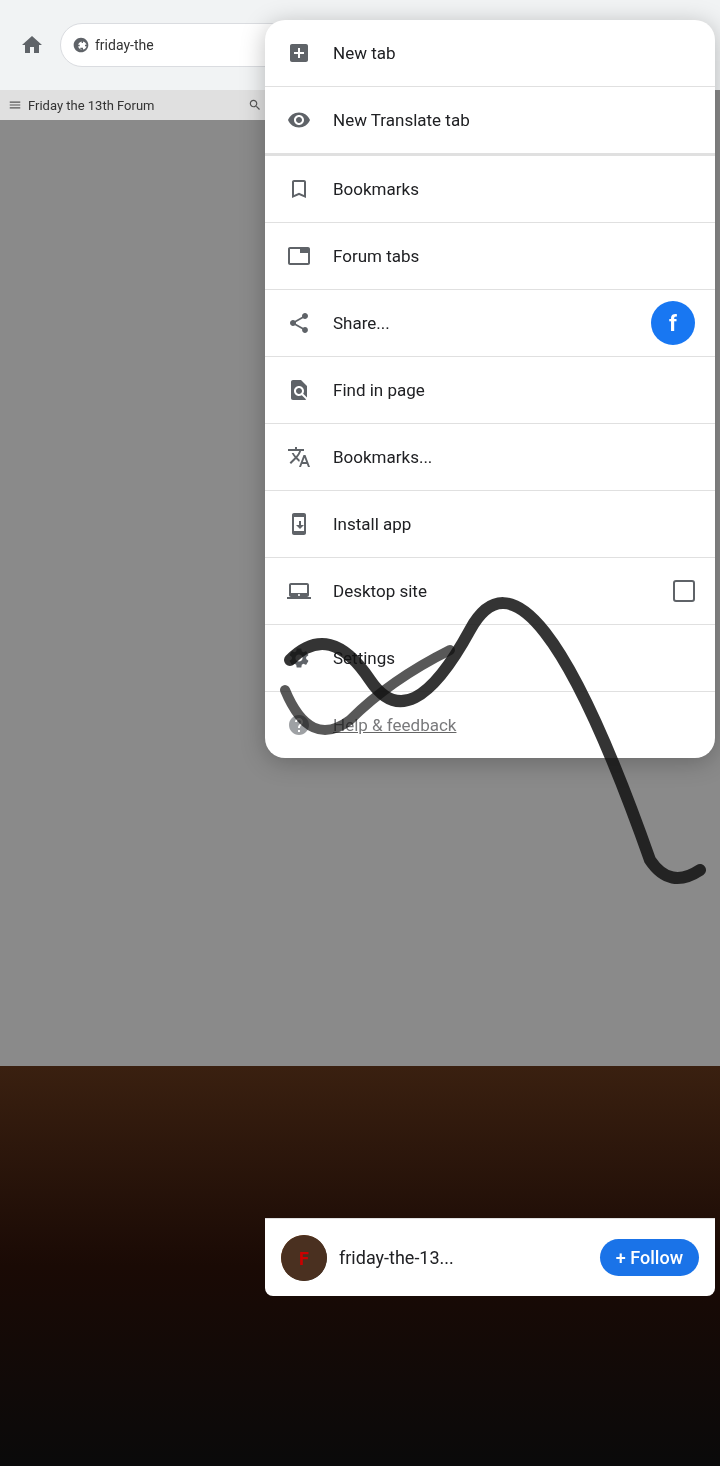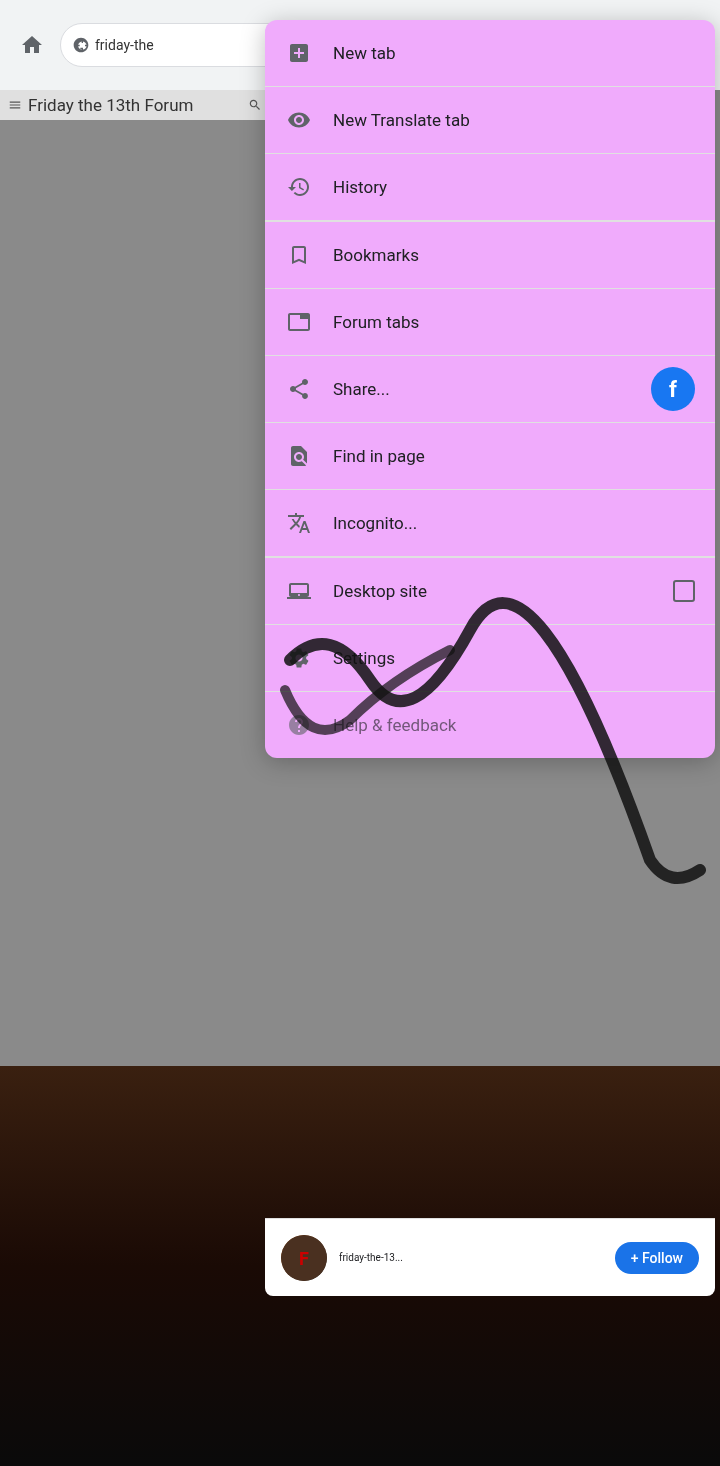--- a/index.html
+++ b/index.html
@@ -81,42 +81,42 @@
 
     .website-tab-bar {
       position: absolute;
       top: 90px; left: 0;
       width: 270px;
       height: 30px;
       background: #e0e0e0;
       display: flex;
       align-items: center;
       padding: 0 8px;
-      font-size: 17px;
+      font-size: 13px;
       color: #333;
       gap: 6px;
     }
 
     
     .bg-bottom {
       position: absolute;
       bottom: 0; left: 0;
       width: 720px;
       height: 400px;
       background: linear-gradient(180deg, #3a2010 0%, #1a0a05 50%, #0a0a0a 100%);
     }
 
     
     .dropdown-menu {
       position: absolute;
       top: 20px;
       left: 265px;
       width: 450px;
-      background: #f0abfc;
-      border-radius: 12px;
+      background: #ffffff;
+      border-radius: 20px;
       box-shadow: 0 4px 24px rgba(0,0,0,0.25);
       z-index: 100;
       overflow: hidden;
     }
 
     .menu-item {
       display: flex;
       align-items: center;
       padding: 0 20px;
       height: 66px;
@@ -178,37 +178,37 @@
 
     .follow-avatar {
       width: 46px; height: 46px;
       border-radius: 50%;
       background: linear-gradient(135deg, #8B4513 0%, #2d2d2d 100%);
       overflow: hidden;
       flex-shrink: 0;
     }
 
     .follow-site-name {
-      font-size: 10px;
+      font-size: 18px;
       color: #202124;
       flex: 1;
       overflow: hidden;
       white-space: nowrap;
       text-overflow: ellipsis;
     }
 
     .follow-btn {
       display: flex;
       align-items: center;
       gap: 6px;
       background: #1a73e8;
       color: #fff;
       border-radius: 20px;
       padding: 8px 16px;
-      font-size: 14px;
+      font-size: 18px;
       font-weight: 500;
       cursor: pointer;
     }
 
     
     .handmark {
       position: absolute;
       top: 580px;
       left: 270px;
       width: 460px;
@@ -306,28 +306,20 @@
     <div class="menu-item-icon">
       <svg viewBox="0 0 24 24">
           <path d="M12 4.5C7 4.5 2.73 7.61 1 12c1.73 4.39 6 7.5 11 7.5s9.27-3.11 11-7.5c-1.73-4.39-6-7.5-11-7.5zM12 17c-2.76 0-5-2.24-5-5s2.24-5 5-5 5 2.24 5 5-2.24 5-5 5zm0-8c-1.66 0-3 1.34-3 3s1.34 3 3 3 3-1.34 3-3-1.34-3-3-3z"></path>
         </svg>
     </div>
     <span class="menu-item-label">New Translate tab</span>
   </div>
 
   <div class="separator"></div>
 
-  <div class="menu-item">
-    <div class="menu-item-icon">
-      <svg viewBox="0 0 24 24">
-          <path d="M13 3c-4.97 0-9 4.03-9 9H1l3.89 3.89.07.14L9 12H6c0-3.87 3.13-7 7-7s7 3.13 7 7-3.13 7-7 7c-1.93 0-3.68-.79-4.94-2.06l-1.42 1.42C8.27 19.99 10.51 21 13 21c4.97 0 9-4.03 9-9s-4.03-9-9-9zm-1 5v5l4.28 2.54.72-1.21-3.5-2.08V8H12z"></path>
-        </svg>
-    </div>
-    <span class="menu-item-label">History</span>
-  </div>
 
   <div class="separator"></div>
 
 
   <div class="separator"></div>
 
   <div class="menu-item">
     <div class="menu-item-icon">
       <svg viewBox="0 0 24 24">
           <path d="M17 3H7c-1.1 0-2 .9-2 2v16l7-3 7 3V5c0-1.1-.9-2-2-2zm0 15l-5-2.18L7 18V5h10v13z"></path>
@@ -373,25 +365,33 @@
   </div>
 
   <div class="separator"></div>
 
   <div class="menu-item">
     <div class="menu-item-icon">
       <svg viewBox="0 0 24 24">
           <path d="M12.87 15.07l-2.54-2.51.03-.03c1.74-1.94 2.98-4.17 3.71-6.53H17V4h-7V2H8v2H1v1.99h11.17C11.5 7.92 10.44 9.75 9 11.35 8.07 10.32 7.3 9.19 6.69 8h-2c.73 1.63 1.73 3.17 2.98 4.56l-5.09 5.02L4 19l5-5 3.11 3.11.76-2.04zM18.5 10h-2L12 22h2l1.12-3h4.75L21 22h2l-4.5-12zm-2.62 7l1.62-4.33L19.12 17h-3.24z"></path>
         </svg>
     </div>
-    <span class="menu-item-label">Incognito...</span>
-  </div>
-
-  <div class="separator"></div>
-
+    <span class="menu-item-label">Bookmarks...</span>
+  </div>
+
+  <div class="separator"></div>
+
+  <div class="menu-item">
+    <div class="menu-item-icon">
+      <svg viewBox="0 0 24 24">
+          <path d="M17 1.01L7 1c-1.1 0-2 .9-2 2v18c0 1.1.9 2 2 2h10c1.1 0 2-.9 2-2V3c0-1.1-.9-1.99-2-1.99zM17 19H7V5h10v14zm-4-2l4-4h-3V9h-2v4H9z"></path>
+        </svg>
+    </div>
+    <span class="menu-item-label">Install app</span>
+  </div>
 
   <div class="separator"></div>
 
   <div class="menu-item">
     <div class="menu-item-icon">
       <svg viewBox="0 0 24 24">
           <path d="M20 18c1.1 0 1.99-.9 1.99-2L22 6c0-1.1-.9-2-2-2H4c-1.1 0-2 .9-2 2v10c0 1.1.9 2 2 2H0v2h24v-2h-4zm-8-1c-.55 0-1-.45-1-1s.45-1 1-1 1 .45 1 1-.45 1-1 1zm8-3H4V6h16v8z"></path>
         </svg>
     </div>
     <span class="menu-item-label">Desktop site</span>
@@ -406,21 +406,21 @@
     <div class="menu-item-icon">
       <svg viewBox="0 0 24 24">
           <path d="M19.14,12.94c0.04-0.3,0.06-0.61,0.06-0.94c0-0.32-0.02-0.64-0.07-0.94l2.03-1.58c0.18-0.14,0.23-0.41,0.12-0.61 l-1.92-3.32c-0.12-0.22-0.37-0.29-0.59-0.22l-2.39,0.96c-0.5-0.38-1.03-0.7-1.62-0.94L14.4,2.81c-0.04-0.24-0.24-0.41-0.48-0.41 h-3.84c-0.24,0-0.43,0.17-0.47,0.41L9.25,5.35C8.66,5.59,8.12,5.92,7.63,6.29L5.24,5.33c-0.22-0.08-0.47,0-0.59,0.22L2.74,8.87 C2.62,9.08,2.66,9.34,2.86,9.48l2.03,1.58C4.84,11.36,4.8,11.69,4.8,12s0.02,0.64,0.07,0.94l-2.03,1.58 c-0.18,0.14-0.23,0.41-0.12,0.61l1.92,3.32c0.12,0.22,0.37,0.29,0.59,0.22l2.39-0.96c0.5,0.38,1.03,0.7,1.62,0.94l0.36,2.54 c0.05,0.24,0.24,0.41,0.48,0.41h3.84c0.24,0,0.44-0.17,0.47-0.41l0.36-2.54c0.59-0.24,1.13-0.56,1.62-0.94l2.39,0.96 c0.22,0.08,0.47,0,0.59-0.22l1.92-3.32c0.12-0.22,0.07-0.47-0.12-0.61L19.14,12.94z M12,15.6c-1.98,0-3.6-1.62-3.6-3.6 s1.62-3.6,3.6-3.6s3.6,1.62,3.6,3.6S13.98,15.6,12,15.6z"></path>
         </svg>
     </div>
     <span class="menu-item-label">Settings</span>
   </div>
 
   <div class="separator"></div>
 
-  <div class="menu-item" style="opacity:0.6;">
+  <div class="menu-item" style="opacity:0.6;text-decoration:underline;">
     <div class="menu-item-icon">
       <svg viewBox="0 0 24 24">
           <path d="M12 2C6.48 2 2 6.48 2 12s4.48 10 10 10 10-4.48 10-10S17.52 2 12 2zm1 17h-2v-2h2v2zm2.07-7.75l-.9.92C13.45 12.9 13 13.5 13 15h-2v-.5c0-1.1.45-2.1 1.17-2.83l1.24-1.26c.37-.36.59-.86.59-1.41 0-1.1-.9-2-2-2s-2 .9-2 2H8c0-2.21 1.79-4 4-4s4 1.79 4 4c0 .88-.36 1.68-.93 2.25z"></path>
         </svg>
     </div>
     <span class="menu-item-label">Help &amp; feedback</span>
   </div>
 </div>
 
 <svg class="handmark" viewBox="0 0 460 320">

